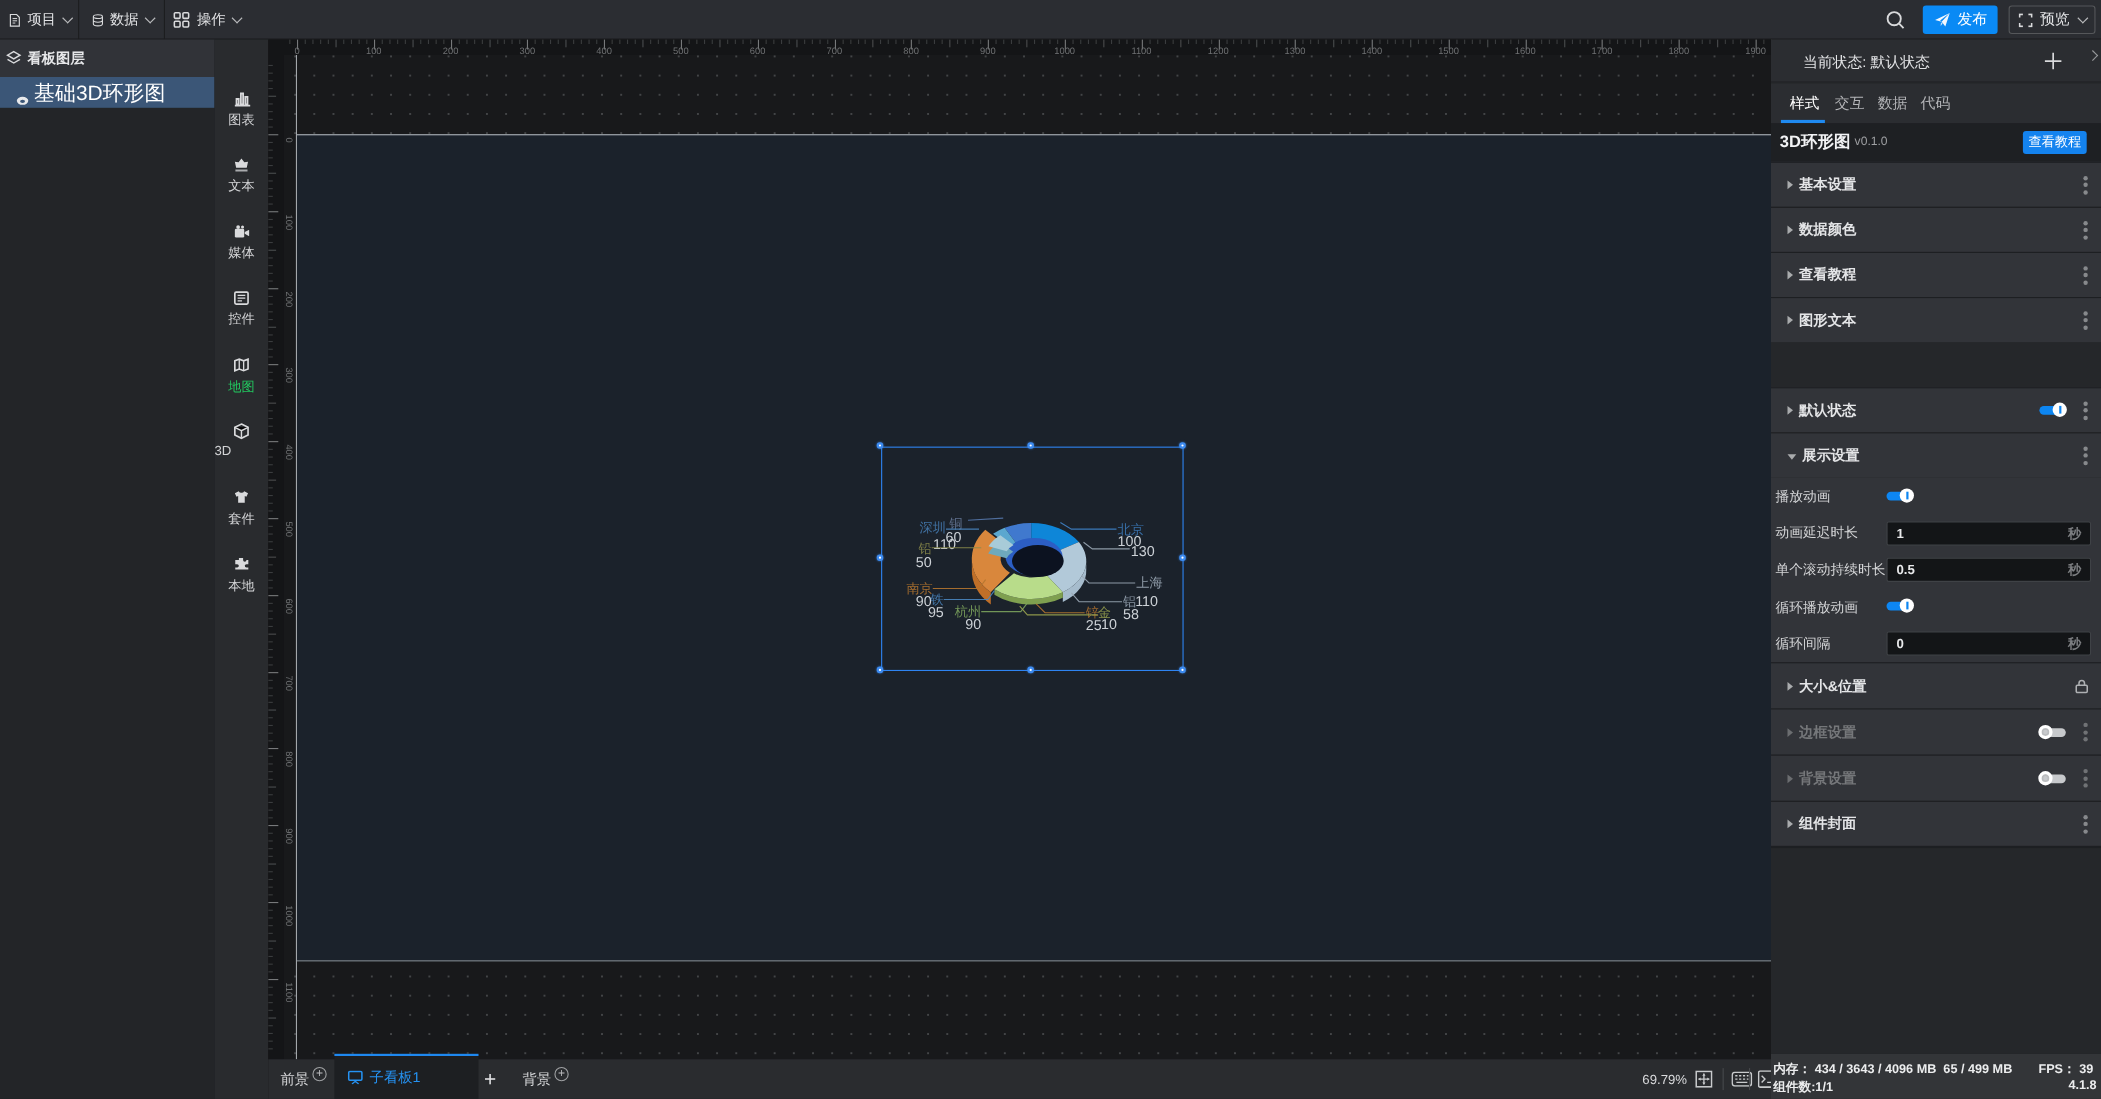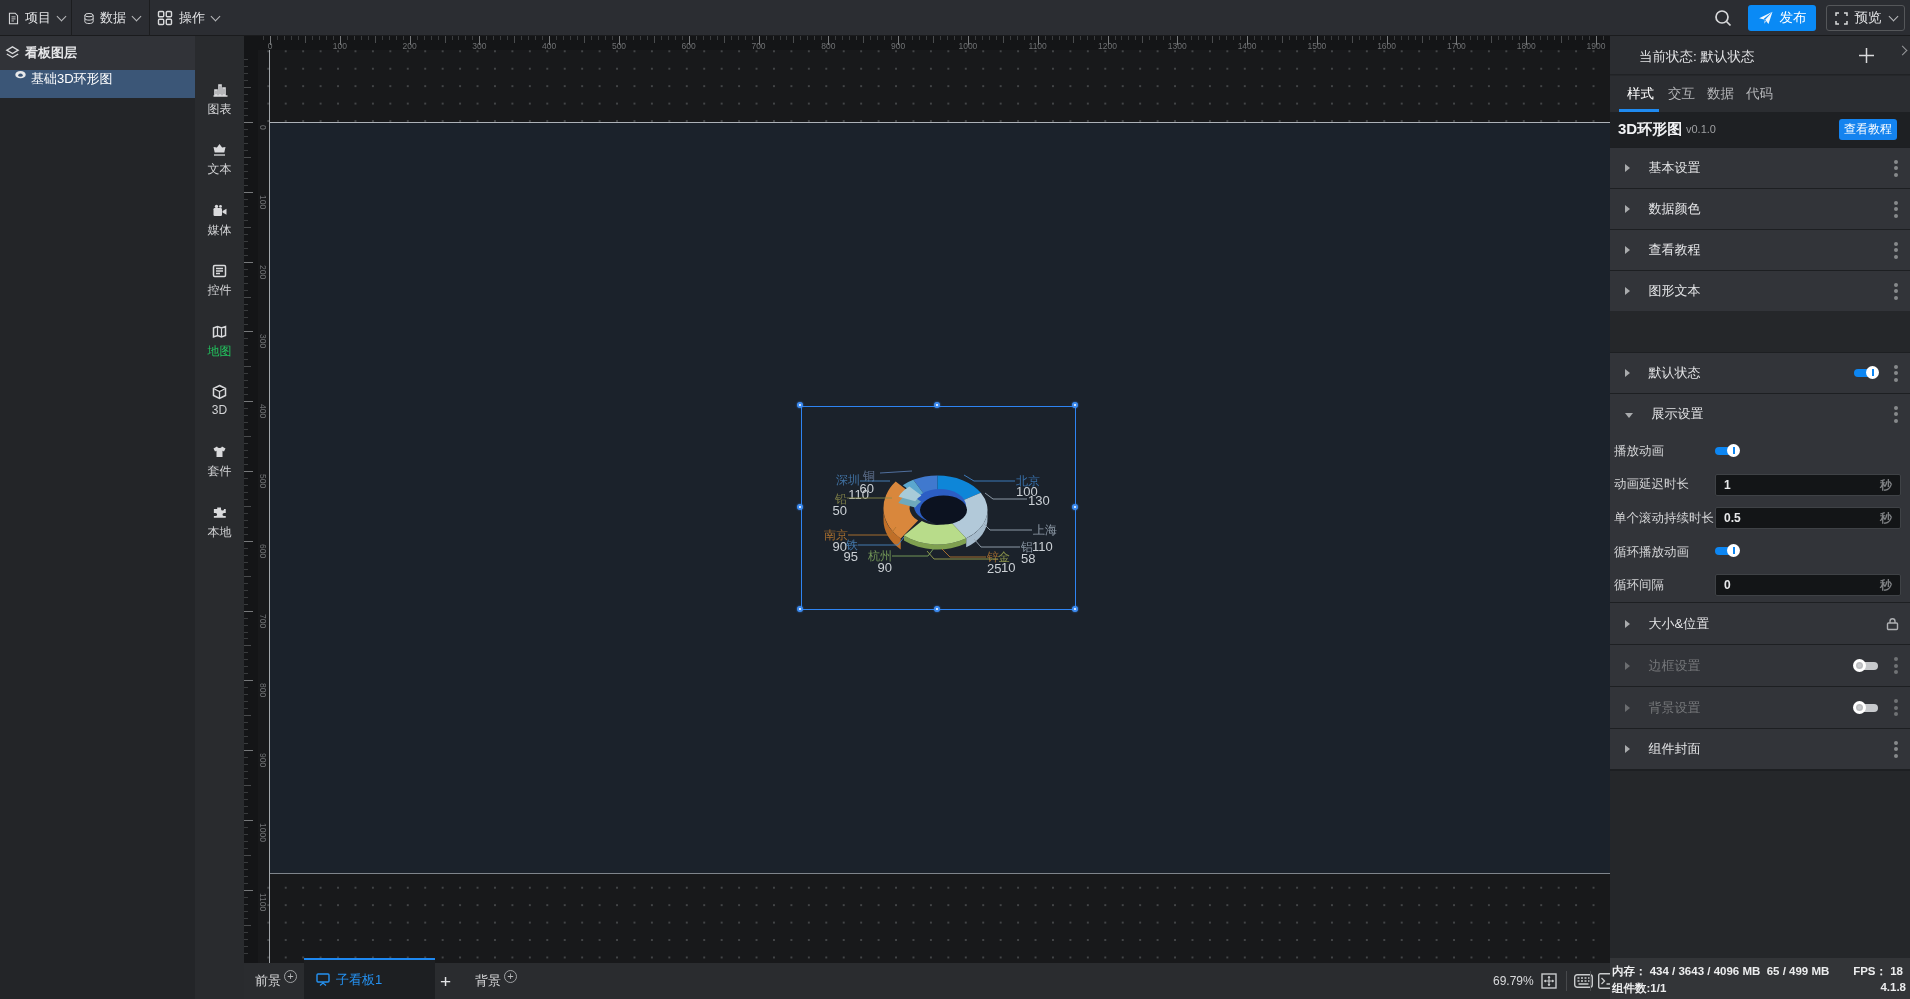--- a/index.html
+++ b/index.html
@@ -3,21 +3,21 @@
 <style>
 * {margin:0;padding:0;box-sizing:border-box}
 html,body {width:1910px;height:999px;overflow:hidden;background:#191a1c;
   font-family:"Liberation Sans",sans-serif;-webkit-font-smoothing:antialiased}
 #topbar {position:absolute;left:0;top:0;width:1910px;height:36px;background:#2b2d32;border-bottom:1px solid #1a1b1d}
 .menu {position:absolute;top:0;height:36px;display:flex;align-items:center;color:#e3e4e6;font-size:13px}
 .msep {position:absolute;top:0;width:1px;height:36px;background:#1c1d1f}
 .chev {width:7px;height:7px;border-right:1.5px solid #b9babc;border-bottom:1.5px solid #b9babc;transform:rotate(45deg);margin-left:8px;margin-top:-4px}
 #leftpanel {position:absolute;left:0;top:36px;width:195px;height:963px;background:#232528}
 #lph {position:absolute;left:0;top:0;width:195px;height:34px;background:#313338;display:flex;align-items:center;color:#e6e7e9;font-size:13px;font-weight:700}
-#lpsel {position:absolute;left:0;top:34px;width:195px;height:28px;background:#3b5677;display:flex;align-items:flex-start;color:#fff;font-size:13px}
+#lpsel {position:absolute;left:0;top:34px;width:195px;height:28px;background:#3b5677;display:flex;align-items:flex-end;color:#fff;font-size:19px}
 #iconbar {position:absolute;left:195px;top:36px;width:49px;height:963px;background:#292b2e}
 #canvas {position:absolute;left:244px;top:36px;width:1366px;height:927px;background:#18191b}
 #hruler {position:absolute;left:0;top:0;width:1366px;height:14px;background:#141517}
 .ht {position:absolute;top:0;width:1px}
 .hl {position:absolute;top:4.5px;font-size:8.5px;color:#6f7173;text-align:center}
 #vruler {position:absolute;left:0;top:14px;width:14px;height:913px;background:#141517}
 .vt {position:absolute;left:0;height:1px}
 .vl {position:absolute;left:24px;font-size:8.5px;color:#6f7173;transform:rotate(90deg);transform-origin:left top;white-space:nowrap}
 #artboard {position:absolute;left:26px;top:86px;width:1340px;height:752px;background:#1b222b;border-top:1px solid rgba(210,215,220,.8);border-bottom:1px solid rgba(210,215,220,.55)}
 .dots {background-image:radial-gradient(circle,#434547 1px,transparent 1.2px);background-size:17.45px 17.45px}
@@ -25,21 +25,21 @@
 #sel {position:absolute;left:557px;top:370px;width:275px;height:204px;border:1.5px solid #2e84f2}
 .hd {position:absolute;width:6px;height:6px;border-radius:50%;background:#fff;border:2.5px solid #3d8bf0;box-shadow:0 0 2px rgba(60,140,240,.8)}
 #bottombar {position:absolute;left:244px;top:963px;width:1366px;height:36px;background:#2a2c2f}
 #atab {position:absolute;left:60px;top:-5px;width:131px;height:41px;background:#1d1f22;border-top:2.5px solid #1e88f0;display:flex;align-items:center;color:#2592f2;font-size:13px}
 #rightpanel {position:absolute;left:1610px;top:36px;width:300px;height:922px;background:#25272a}
 #strow {position:absolute;left:0;top:0;width:300px;height:39px;background:#2b2d31;border-bottom:1px solid #202225;color:#e2e3e5;font-size:13.5px}
 #tabs {position:absolute;left:0;top:40px;width:300px;height:36px;background:#2b2d31;font-size:13.5px}
 #trow {position:absolute;left:0;top:76px;width:300px;height:35px;background:#1e2023}
 .sec {position:absolute;left:0;width:300px;background:#323439;border-top:1.5px solid #1d1f22;display:flex;align-items:center}
 .tri {width:0;height:0;margin-left:14.5px}
-.sect {font-size:13px;font-weight:400;margin-left:19px}
+.sect {font-size:13px;font-weight:700;margin-left:6px}
 .kebab {position:absolute;right:12px;top:50%;transform:translateY(-50%)}
 .lock {position:absolute;right:11px;top:50%;transform:translateY(-50%)}
 .kebab i {display:block;width:4px;height:4px;border-radius:50%;margin:2.5px 0}
 .tg {position:relative;width:24px;height:13px}
 .tgt {position:absolute;left:0;top:2.5px;width:24px;height:8px;border-radius:4px}
 .tgk {position:absolute;top:0;width:13px;height:13px;border-radius:50%;background:#fff}
 .tgk i {position:absolute;left:5.5px;top:3px;width:2px;height:7px}
 .inp {position:absolute;left:105px;width:186px;height:22px;background:#131517;border:1px solid #3f4246;border-radius:2px;display:flex;align-items:center;justify-content:space-between;padding:0 8px;font-size:12px;color:#e8e9eb;font-weight:700}
 #statusbar {position:absolute;left:1610px;top:958px;width:300px;height:41px;background:#333538;color:#ecedee;font-size:11.5px;font-weight:700}
 </style></head>
@@ -135,21 +135,21 @@
       </svg>
       <div style="font-size:12px;color:#d2d3d5;margin-top:3px">控件</div>
     </div>
     <div style="position:absolute;left:0;top:288px;width:49px;text-align:center">
       <svg width="17" height="16" viewBox="0 0 16 16" style="display:block;margin:0 auto">
         <path d="M2 4l4-1.5 4 1.5 4-1.5v9L10 13 6 11.5 2 13z" fill="none" stroke="#d9dadc" stroke-width="1.5"></path>
         <path d="M6 3v8.5M10 4.5V13" stroke="#d9dadc" stroke-width="1.2"></path>
       </svg>
       <div style="font-size:12px;color:#22c55e;margin-top:3px">地图</div>
     </div>
-    <div style="position:absolute;left:0;top:348px;width:49px;text-align:center">
+    <div style="position:absolute;left:0;top:348px;width:49px;">
       <svg width="17" height="16" viewBox="0 0 16 16" style="display:block;margin:0 auto">
         <path d="M8 1.5l6 3v7l-6 3-6-3v-7z" fill="none" stroke="#d9dadc" stroke-width="1.5"></path>
         <path d="M2 4.5l6 3 6-3M8 7.5V14" stroke="#d9dadc" stroke-width="1.3"></path>
       </svg>
       <div style="font-size:12px;color:#d2d3d5;margin-top:3px">3D</div>
     </div>
     <div style="position:absolute;left:0;top:408px;width:49px;text-align:center">
       <svg width="17" height="16" viewBox="0 0 16 16" style="display:block;margin:0 auto">
         <path d="M5.5 2.5L2 4.5l1.5 3L5 6.8V13h6V6.8l1.5.7 1.5-3-3.5-2A2.6 2.6 0 018 4a2.6 2.6 0 01-2.5-1.5z" fill="#d9dadc"></path>
       </svg>
@@ -782,16 +782,16 @@
         <i style="background:#87898c"></i>
         <i style="background:#87898c"></i>
         <i style="background:#87898c"></i>
       </div>
     </div>
   <div style="position:absolute;left:0;top:733px;width:300px;height:1.5px;background:#1d1f22"></div>
 </div>
 
 <div id="statusbar">
   <span style="position:absolute;left:2px;top:6px">内存： 434 / 3643 / 4096 MB&nbsp; 65 / 499 MB</span>
-  <span style="position:absolute;right:7px;top:6px">FPS： 18</span>
+  <span style="position:absolute;right:7px;top:6px">FPS： 39</span>
   <span style="position:absolute;left:2px;top:23px">组件数:1/1</span>
   <span style="position:absolute;right:4px;top:23px">4.1.8</span>
 </div>
 
 </body></html>

